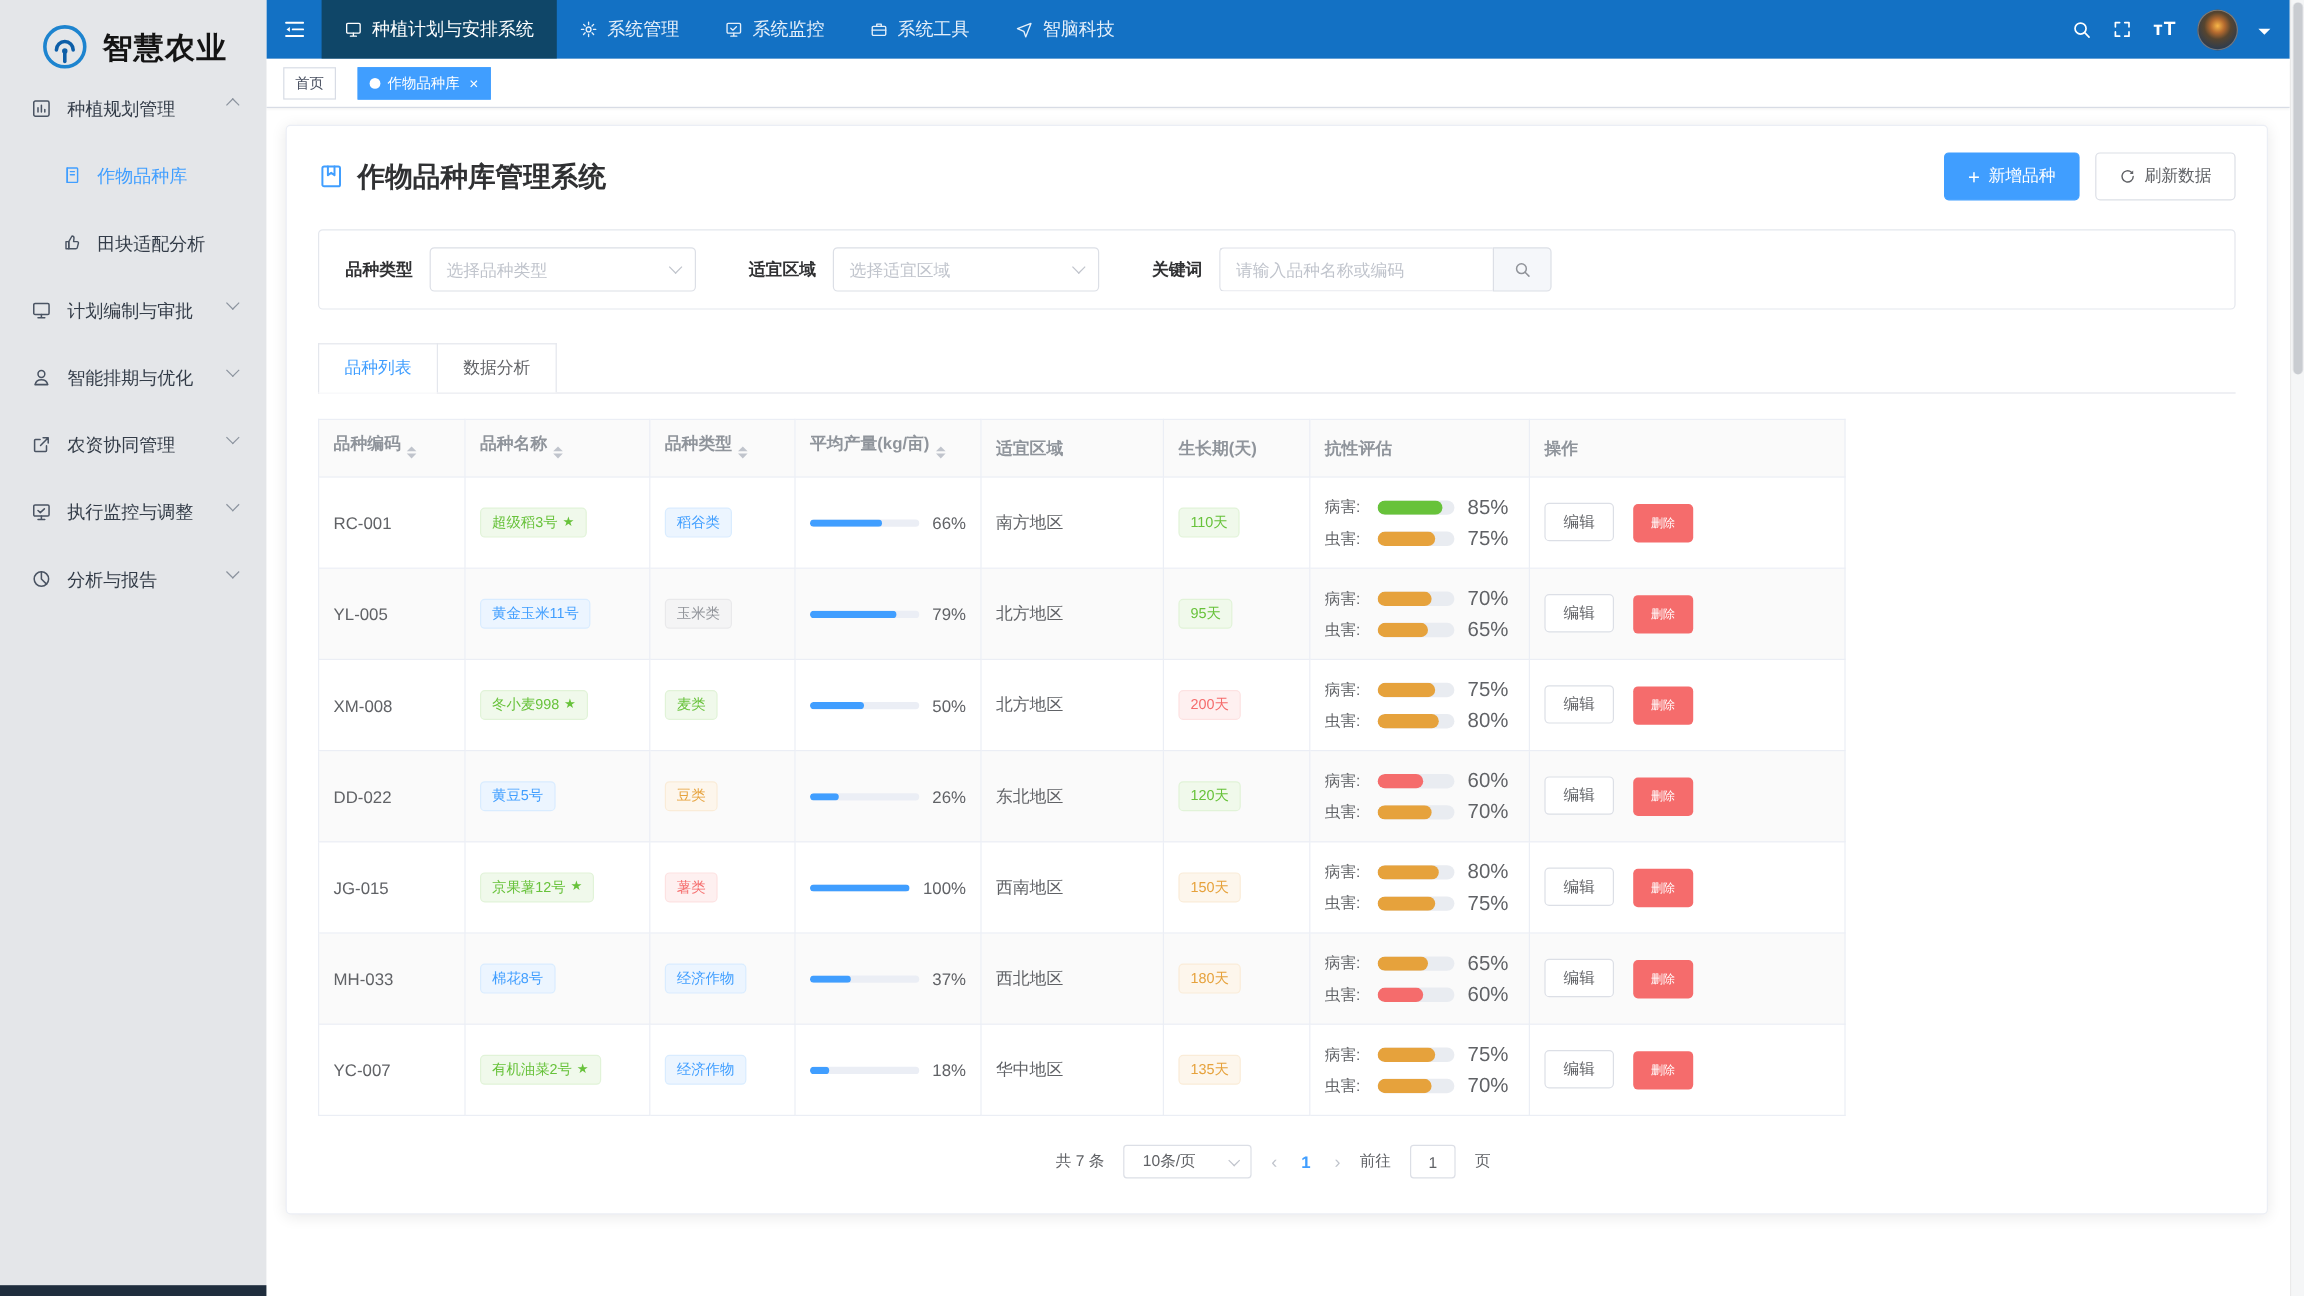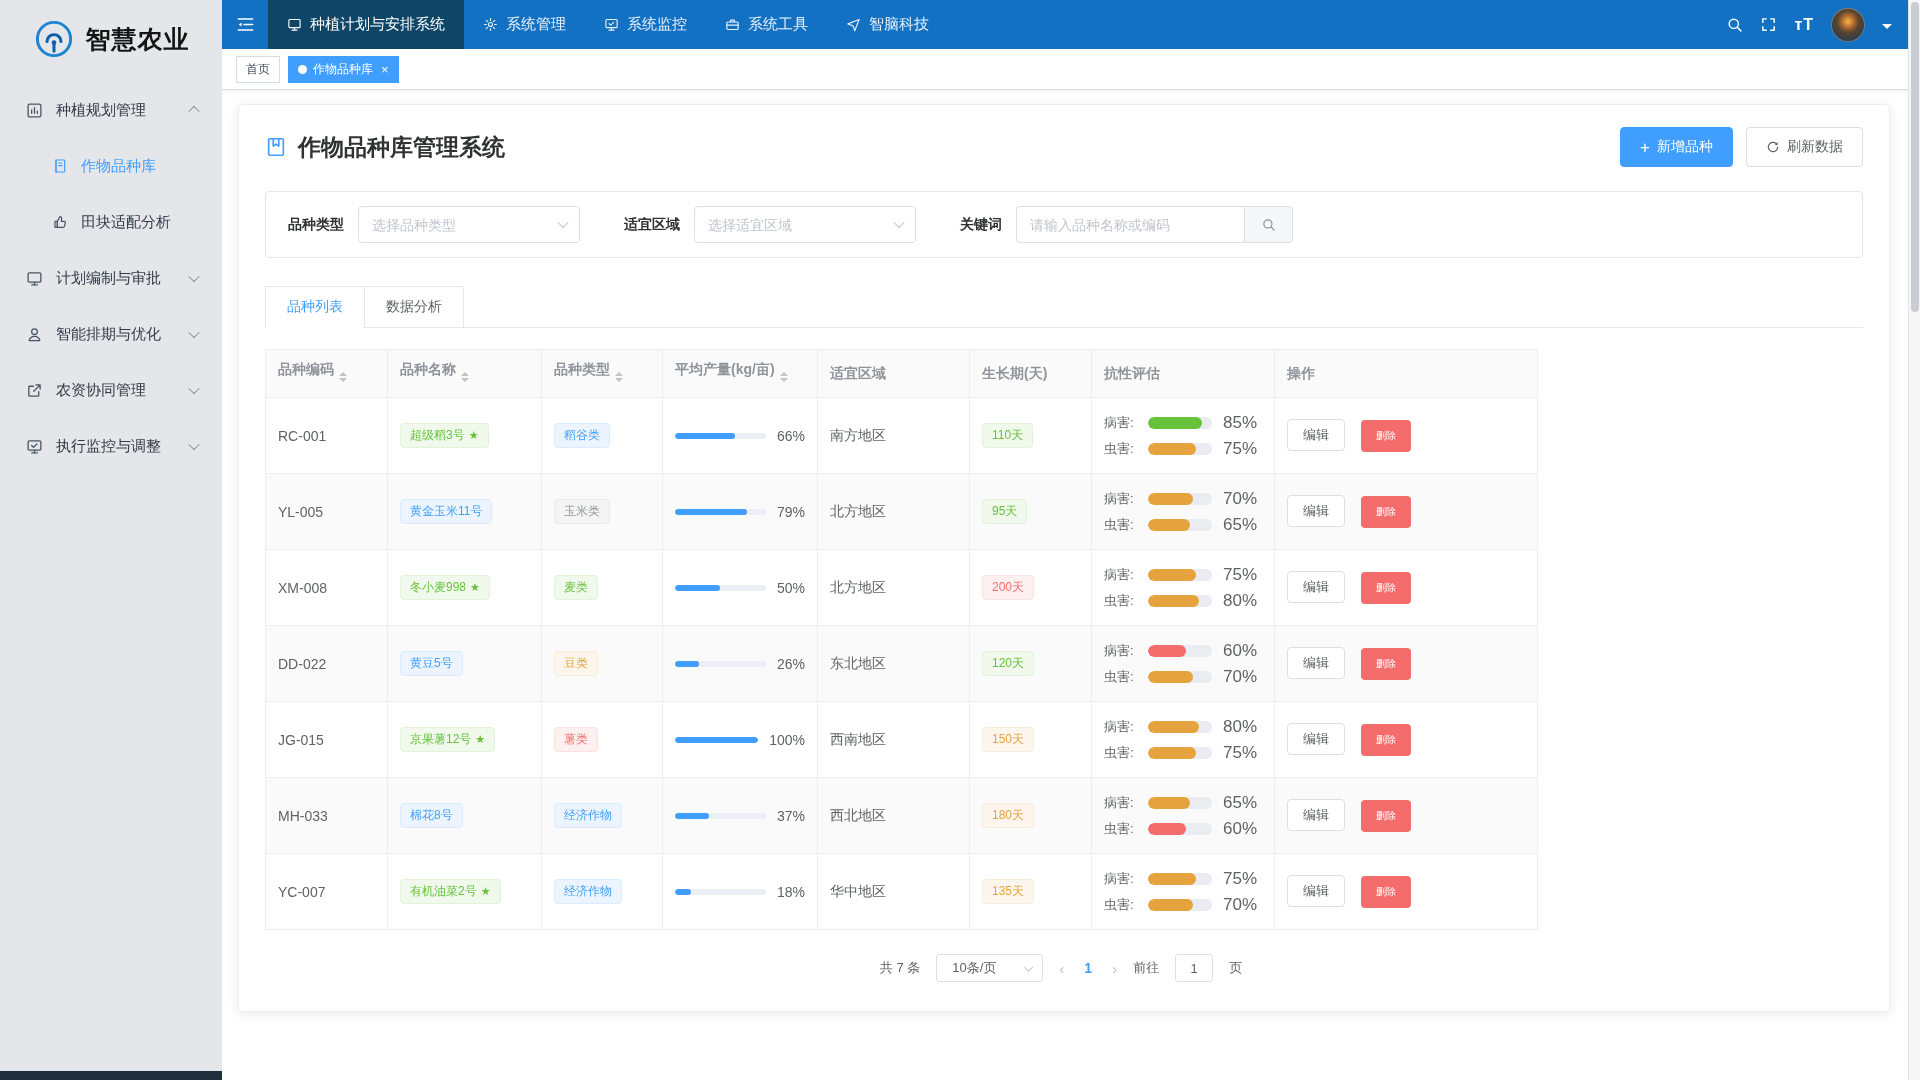--- a/index.html
+++ b/index.html
@@ -12,21 +12,21 @@
 
   .app{display:flex;width:1908px;height:1080px}
 
   
   .sidebar{width:222px;flex-shrink:0;background:#e4e6e9;display:flex;flex-direction:column;position:relative;z-index:6}
   .sidebar::after{content:'';position:absolute;left:0;right:0;bottom:0;height:9px;background:#1f2d3d}
   .logo{height:78px;display:flex;align-items:center;justify-content:center;gap:11px}
   .logo-icon{width:42px;height:42px}
   .logo-text{font-size:25px;font-weight:bold;color:#141414;letter-spacing:1px}
   .menu{flex:1;padding-top:4px}
-  .menu-item{height:56px;display:flex;align-items:center;padding:0 24px 0 26px;font-size:15px;color:#333c48;cursor:pointer}
+  .menu-item{height:56px;display:flex;align-items:flex-start;padding:0 24px 0 26px;font-size:15px;color:#333c48;cursor:pointer}
   .menu-item .icon{width:17px;height:17px;color:#4a5463;margin-right:13px}
   .menu-item .chev{margin-left:auto}
   .menu-sub{padding-left:52px}
   .menu-sub .icon{width:16px;height:16px}
   .menu-sub.active{color:#409eff}
   .menu-sub.active .icon{color:#409eff}
   .chev{width:8px;height:8px;border-right:1.6px solid #8b939e;border-bottom:1.6px solid #8b939e;display:inline-block}
   .chev.down{transform:rotate(45deg) translate(-1px,-1px)}
   .chev.up{transform:rotate(-135deg) translate(-1px,-1px)}
 
@@ -45,21 +45,21 @@
   .nav-act{background:none;border:none;color:#fff;display:flex;align-items:flex-end}
   .nav-act .icon{width:17px;height:17px}
   .font-glyph{font-size:16px;color:#fff;font-weight:bold;letter-spacing:1px}
   .avatar{width:34px;height:34px;border-radius:50%;cursor:pointer;
     background:radial-gradient(circle at 50% 40%,#f7b648 0%,#b46a2f 22%,#57452f 42%,#2e3c4e 72%,#141d29 100%);
     box-shadow:inset 0 0 0 1px rgba(255,255,255,.3)}
   .caret{width:0;height:0;border:5px solid transparent;border-top-color:#fff;margin-top:8px;cursor:pointer}
 
   
   .tagsbar{height:41px;background:#fff;border-bottom:1px solid #d8dce5;box-shadow:0 1px 3px rgba(0,0,0,.08);
-    display:flex;align-items:center;gap:8px;padding-left:14px;flex-shrink:0;position:relative;z-index:3}
+    display:flex;align-items:center;gap:18px;padding-left:14px;flex-shrink:0;position:relative;z-index:3}
   .vtag{height:27px;display:inline-flex;align-items:center;gap:6px;padding:0 9px;font-size:12px;
     border:1px solid #d8dce5;background:#fff;color:#495060;cursor:pointer}
   .vtag.active{background:#409eff;border-color:#409eff;color:#fff}
   .vtag .dot{width:9px;height:9px;border-radius:50%;background:#fff}
   .vtag .close{font-size:13px;line-height:1;margin-left:2px}
 
   
   .content{flex:1;background:#fff;padding:14px 18px 0 16px}
   .card{background:#fff;border:1px solid #ebeef5;border-radius:4px;box-shadow:0 2px 12px rgba(0,0,0,.09);
     height:908px;padding:22px 26px}
@@ -227,20 +227,30 @@
     <span class="chev down"></span>
   </div>
         <div class="menu-item">
     <span class="icon">
             <svg viewBox="0 0 24 24" fill="none" stroke="currentColor" stroke-width="1.8" stroke-linecap="round" stroke-linejoin="round">
               <rect x="3" y="4" width="18" height="13" rx="1.5"></rect>
               <path d="M8 21h8M12 17v4M8 10.5l2.7 2.5 4.8-4.5"></path>
             </svg>
           </span>
     <span class="menu-label">执行监控与调整</span>
+    <span class="chev down"></span>
+  </div>
+        <div class="menu-item">
+    <span class="icon">
+            <svg viewBox="0 0 24 24" fill="none" stroke="currentColor" stroke-width="1.8" stroke-linecap="round" stroke-linejoin="round">
+              <circle cx="12" cy="12" r="8.5"></circle>
+              <path d="M12 3.5V12l6 6"></path>
+            </svg>
+          </span>
+    <span class="menu-label">分析与报告</span>
     <span class="chev down"></span>
   </div>
       </nav>
   </aside>
 
   <div class="right">
 
     <header class="navbar">
       <button class="hamburger">
         <span class="icon">

